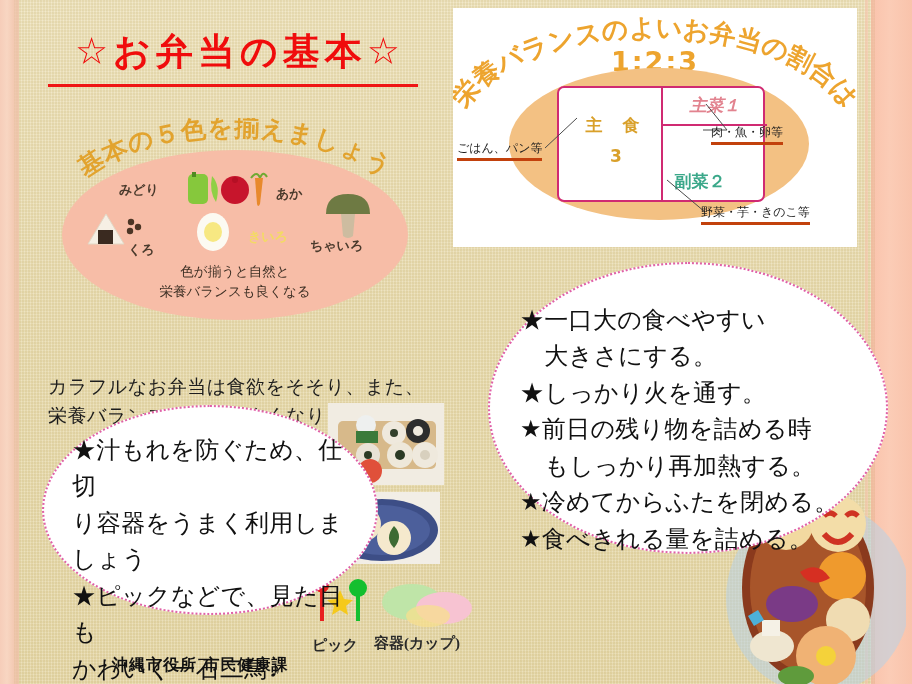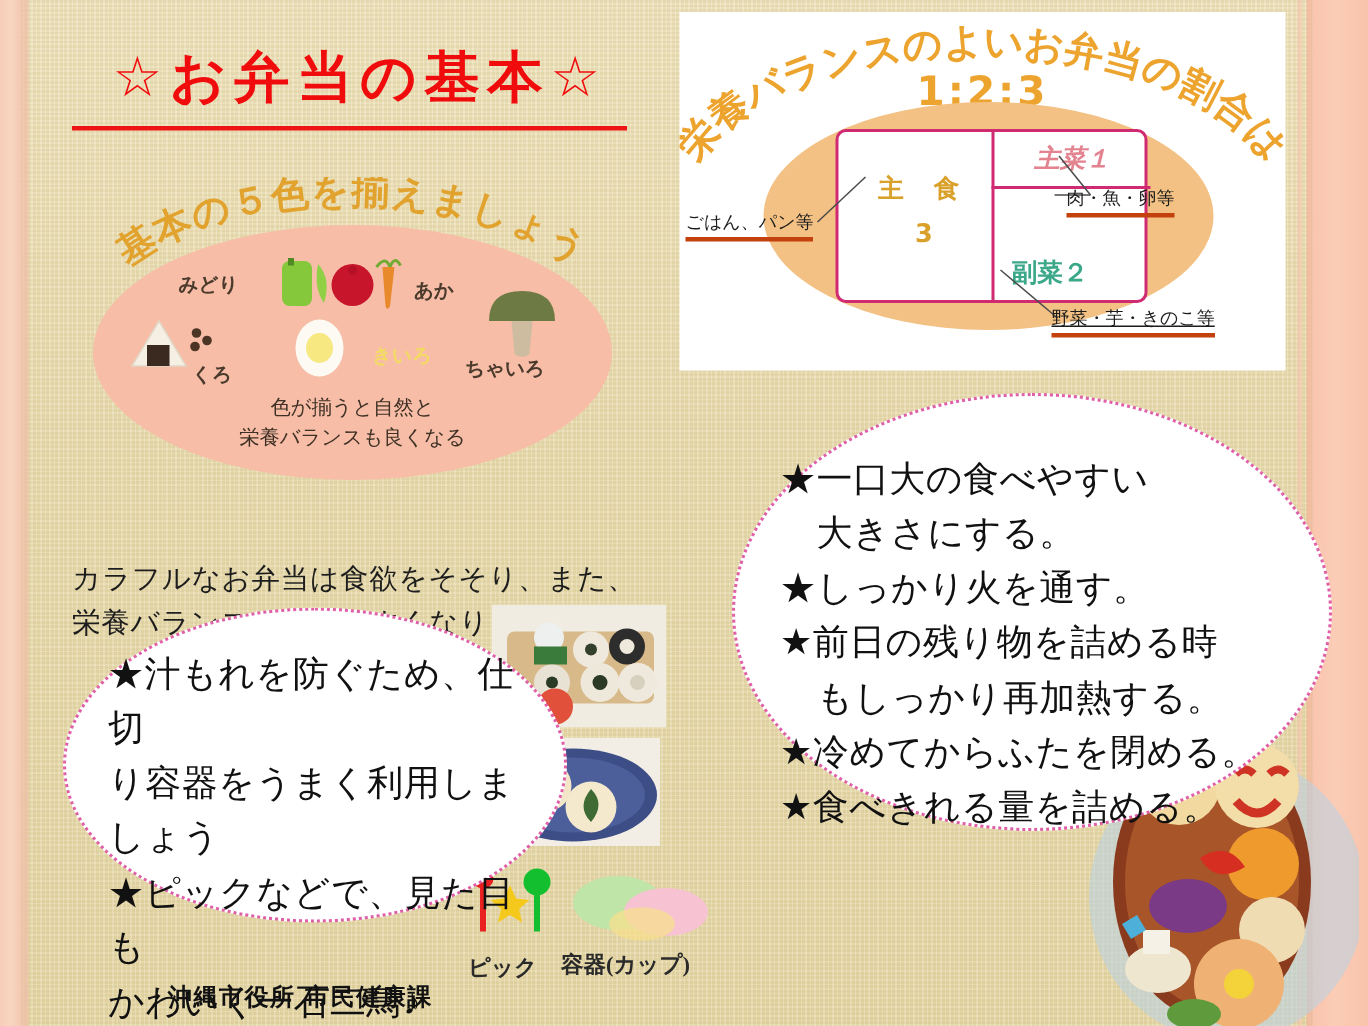--- a/index.html
+++ b/index.html
@@ -83,21 +83,21 @@
   #bento-hline{position:absolute;left:208px;top:116px;width:106px;height:2px;background:#d02a72;}
   .cell-label{position:absolute;font-weight:bold;white-space:nowrap;font-family:"DejaVu Sans",sans-serif;}
   #cell-shushoku{left:120px;top:106px;width:86px;text-align:center;font-size:17px;color:#d9a02a;letter-spacing:7px;}
   #cell-shushoku-num{left:120px;top:138px;width:86px;text-align:center;font-size:17px;color:#d9a02a;}
   #cell-shusai{left:214px;top:86px;width:96px;text-align:center;font-size:17px;color:#e2838f;font-style:italic;}
   #cell-fukusai{left:199px;top:146px;width:96px;text-align:center;font-size:17px;color:#3ba88a;margin-top:16px;}
   .annot{position:absolute;font-size:12px;color:#1c1c1c;white-space:nowrap;
      border-bottom:3px solid #c2410c;padding-bottom:1px;font-family:"DejaVu Sans",sans-serif;}
   #annot-gohan{left:4px;top:132px;}
   #annot-niku{left:258px;top:116px;}
-  #annot-yasai{left:248px;top:196px;text-decoration:underline;}
+  #annot-yasai{left:248px;top:196px;}
   #diag-leaders{position:absolute;left:0;top:0;width:404px;height:239px;}
   
   .mini-label{position:absolute;font-size:15px;color:#2a2a2a;font-weight:bold;white-space:nowrap;
     font-family:Liberation Serif, serif;}
   #label-pick{left:312px;top:636px;}
   #label-cup{left:374px;top:634px;}
   
   #footer-credit{
     position:absolute;left:112px;top:655px;font-size:16px;font-weight:bold;color:#111;
     letter-spacing:1px;font-family:"DejaVu Sans",sans-serif;white-space:nowrap;

